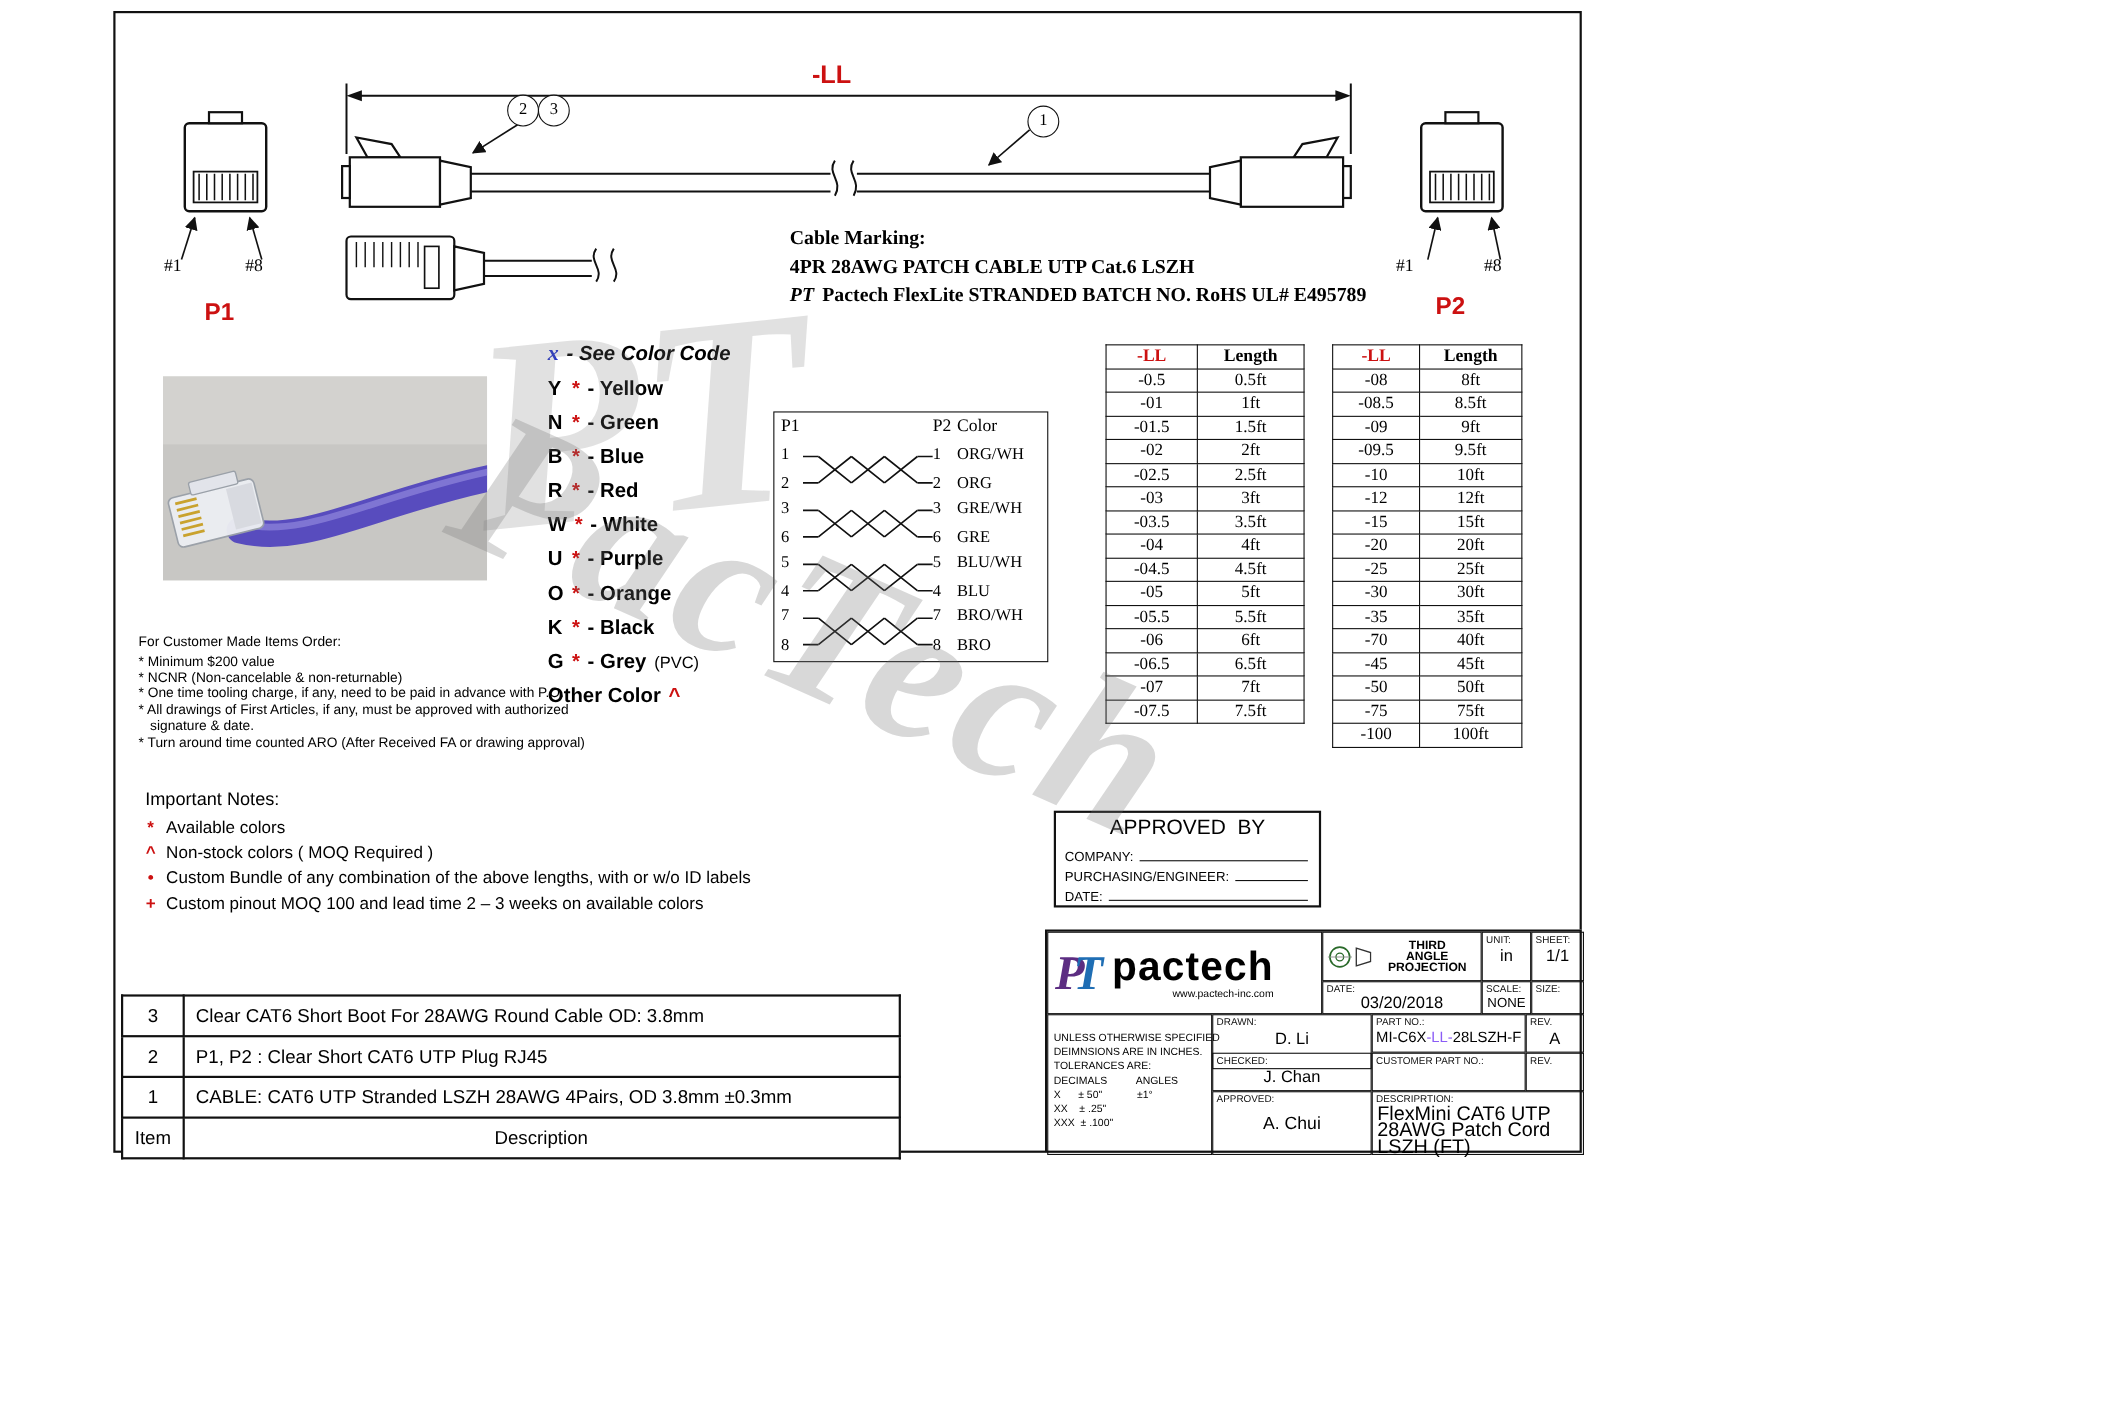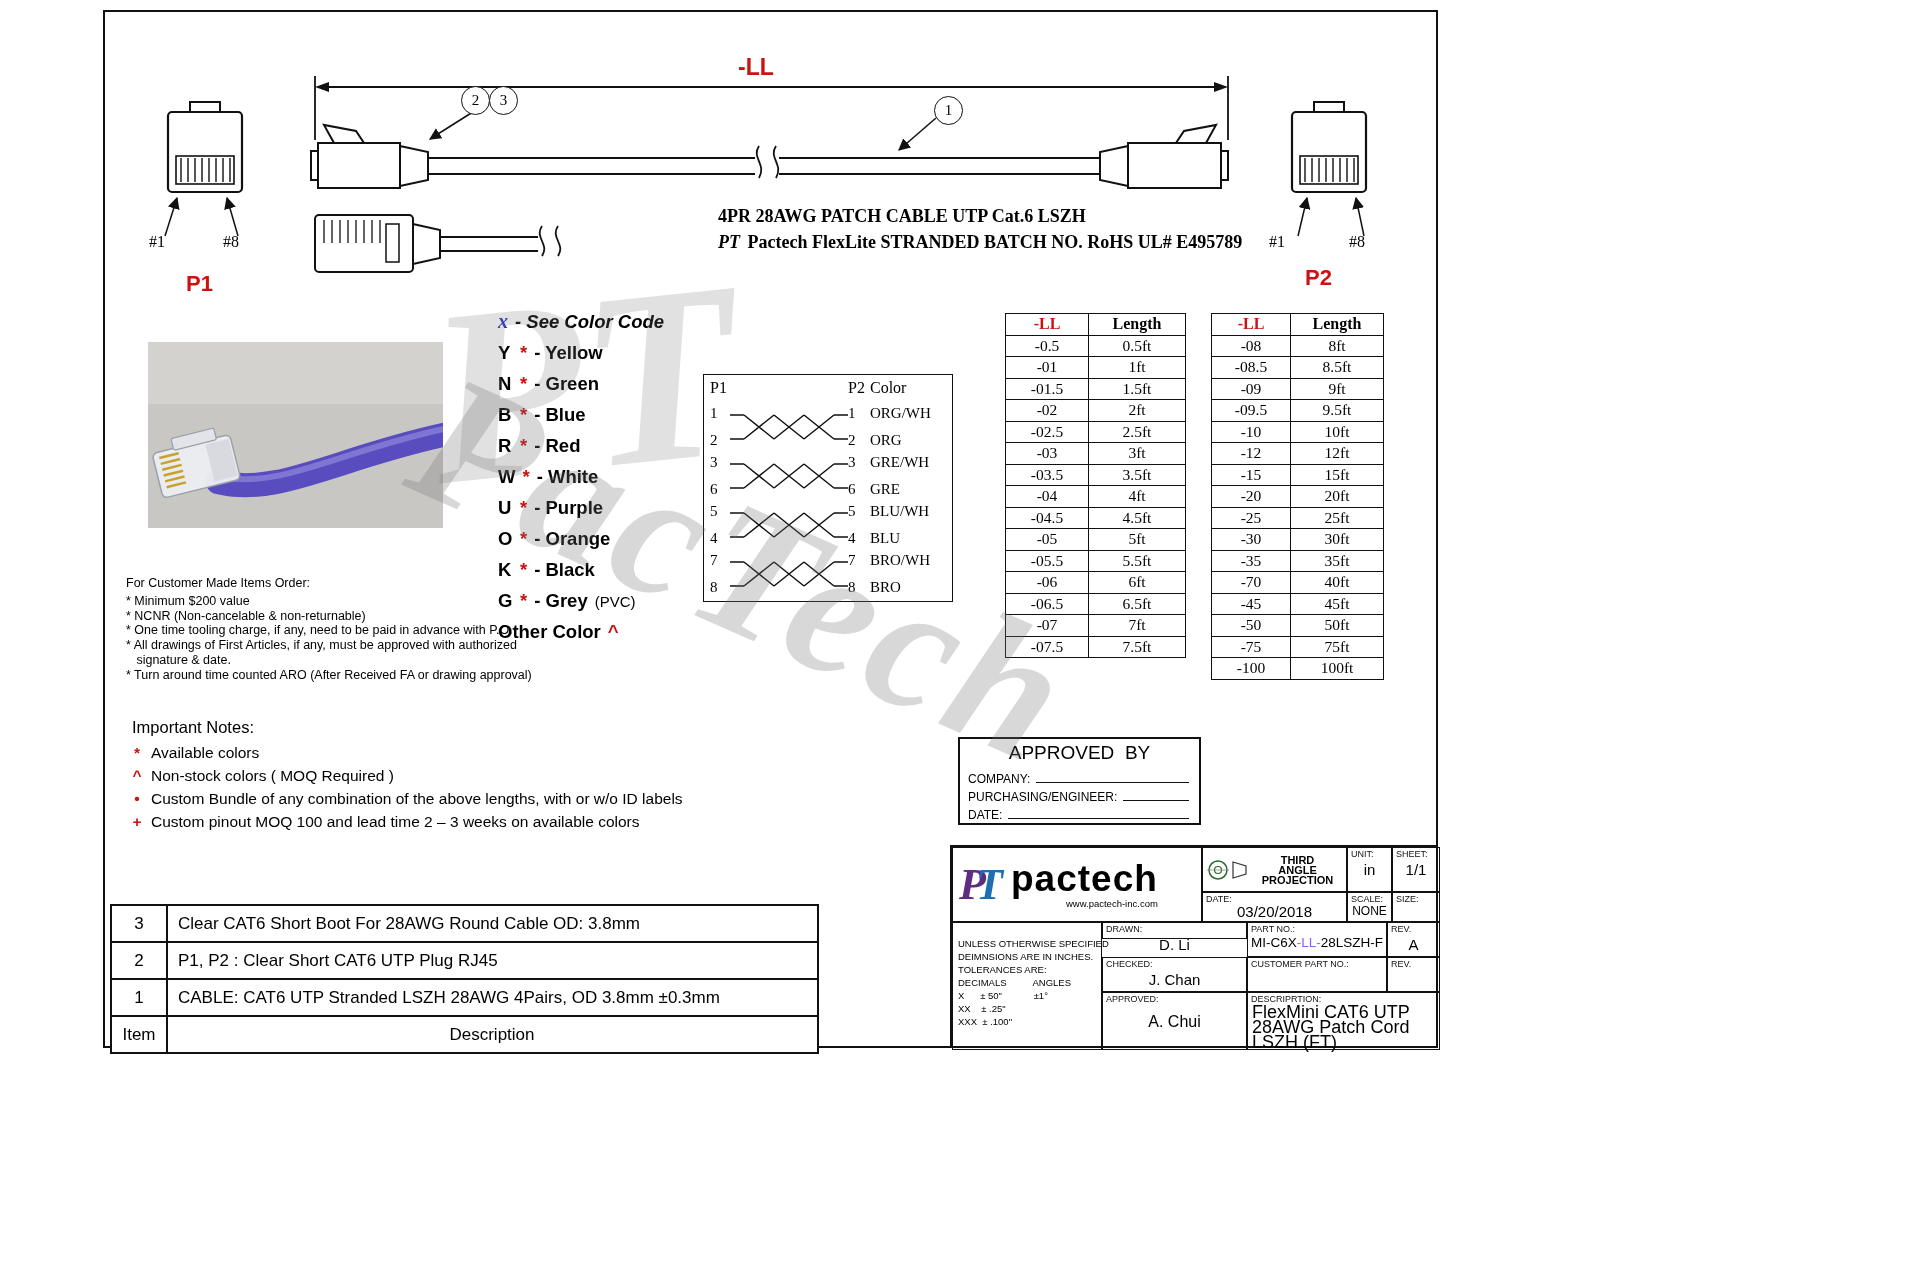--- a/index.html
+++ b/index.html
@@ -107,21 +107,21 @@
   #cell-unit{left:395px;top:0;width:45px;height:45px;}
   #cell-sheet{left:440px;top:0;width:48px;height:45px;}
   #cell-date{left:250px;top:45;}
   #cell-date{left:250px;top:45px;width:145px;height:30px;}
   #cell-date .tb-value{margin-top:10px;font-size:15px;}
   #cell-scale{left:395px;top:45px;width:45px;height:30px;}
   #cell-scale .tb-value{margin-top:11px;font-size:12px;}
   #cell-size{left:440px;top:45px;width:48px;height:30px;}
   #cell-tol{left:0;top:75px;width:150px;height:128px;padding:14px 4px 0 5px;}
   .tol-lines div{white-space:pre;font-size:9.5px;line-height:13px;}
-  #cell-drawn{left:150px;top:75px;width:145px;height:17px;}
+  #cell-drawn{left:150px;top:75px;width:145px;height:50px;}
   #cell-part{left:295px;top:75px;width:140px;height:35px;}
   #cell-part .tb-value{font-size:13.5px;margin-top:12px;white-space:nowrap;}
   .pn-red{color:#8b5cf6;}
   #cell-rev1{left:435px;top:75px;width:53px;height:35px;}
   #cell-checked{left:150px;top:110px;width:145px;height:35px;}
   #cell-cust{left:295px;top:110px;width:140px;height:35px;padding-left:16px;}
   #cell-rev2{left:435px;top:110px;width:53px;height:35px;}
   #cell-appr{left:150px;top:145px;width:145px;height:58px;}
   #cell-appr .tb-value{margin-top:20px;font-size:16px;}
   #cell-descr{left:295px;top:145px;width:193px;height:58px;}
@@ -222,20 +222,21 @@
   <div class="callout" id="co3">3</div>
   <div class="callout" id="co1">1</div>
   <div class="pinlbl" id="lp1">#1</div>
   <div class="pinlbl" id="lp8">#8</div>
   <div class="pinlbl" id="rp1">#1</div>
   <div class="pinlbl" id="rp8">#8</div>
   <div class="pplbl" id="p1lbl">P1</div>
   <div class="pplbl" id="p2lbl">P2</div>
 
   <div id="cable-marking">
+    <div>Cable Marking:</div>
     <div>4PR 28AWG PATCH CABLE UTP Cat.6  LSZH</div>
     <div>
       <span class="cm-it">PT</span><span> Pactech  FlexLite STRANDED BATCH NO. RoHS UL# E495789</span>
     </div>
   </div>
 
   <div id="photo">
     <svg viewBox="0 0 295 186" width="295" height="186">
       <rect width="295" height="186" fill="#c8c7c4"></rect>
       <rect width="295" height="62" fill="#d3d2cf"></rect>

